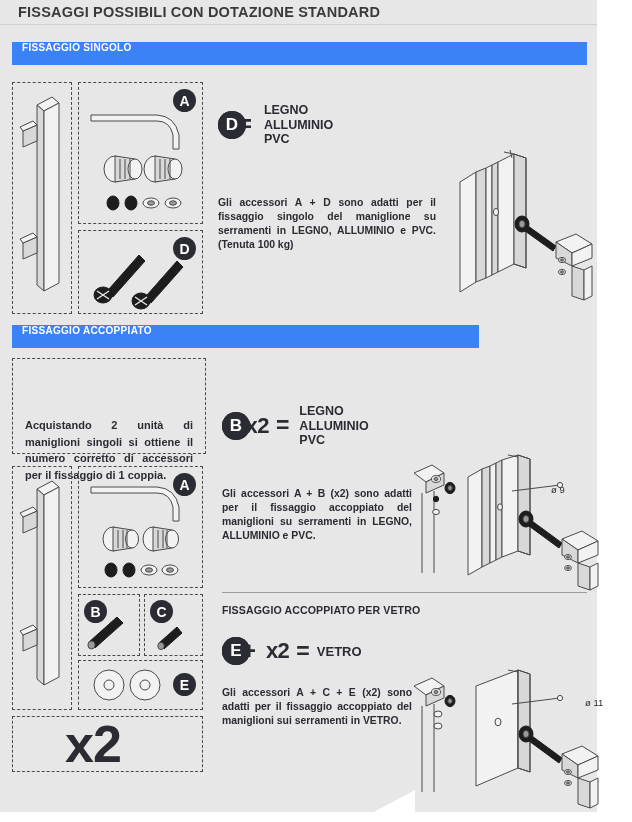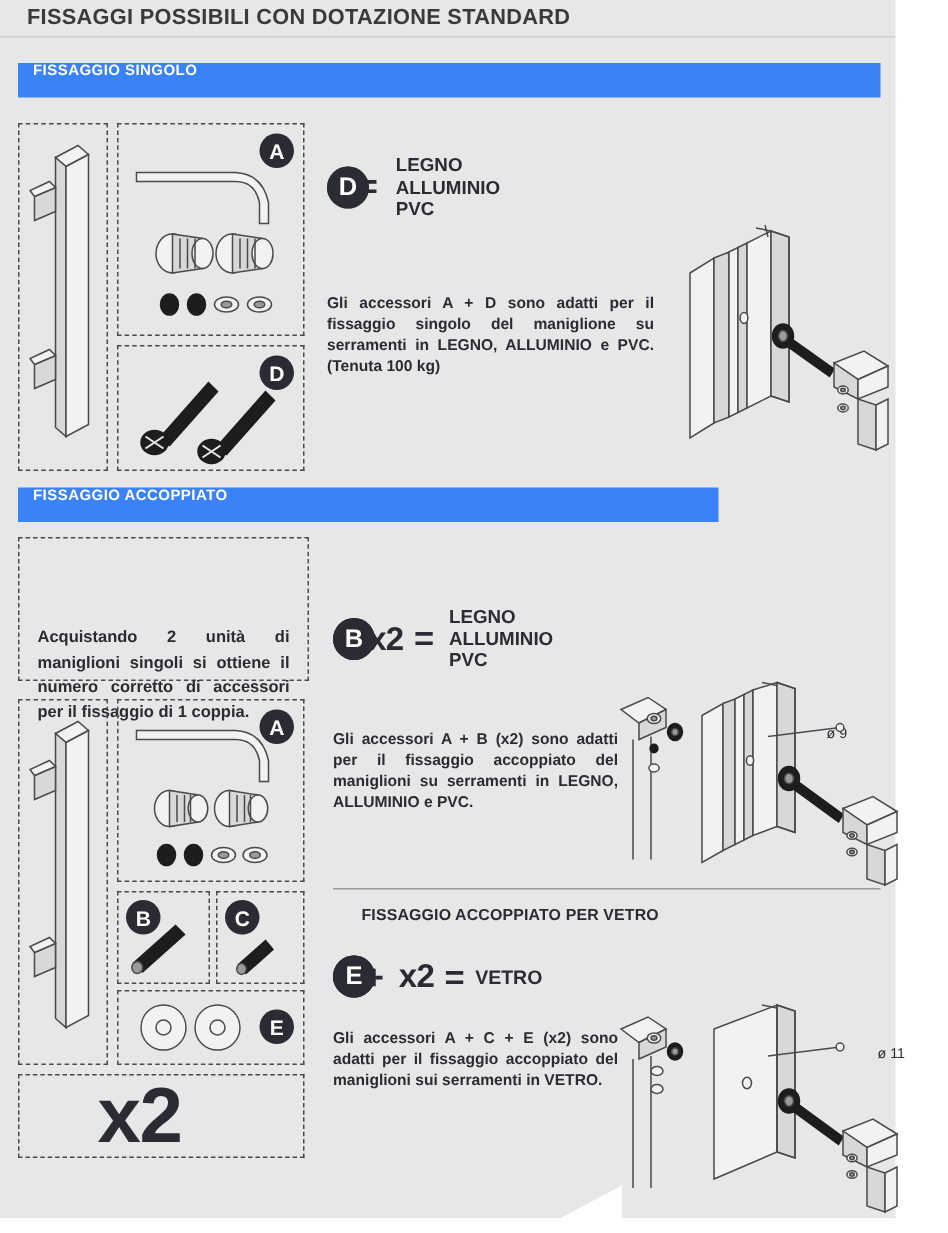--- a/index.html
+++ b/index.html
@@ -293,21 +293,21 @@
         <ellipse class="fl" cx="154" cy="102" rx="3.4" ry="2.5"></ellipse>
         <ellipse class="fl" cx="154" cy="113" rx="3.4" ry="2.5"></ellipse>
         <ellipse class="fd" cx="154" cy="102" rx="1.5" ry="1.1"></ellipse>
         <ellipse class="fd" cx="154" cy="113" rx="1.5" ry="1.1"></ellipse>
       </g>
     </svg>
   </div>
 
   <div class="sep" style="left:222px;top:592px;width:365px;"></div>
 
-  <div class="subhead" style="left:222px;top:604px;margin-left:19px;">FISSAGGIO ACCOPPIATO PER VETRO</div>
+  <div class="subhead" style="left:222px;top:604px;">FISSAGGIO ACCOPPIATO PER VETRO</div>
 
   <div class="formula" style="left:222px;top:638px;">
     <span class="badge lg">A</span>
     <span class="op">+</span>
     <span class="badge lg">C</span>
     <span class="op">+</span>
     <span class="badge lg">E</span>
     <span class="x2" style="margin-left:3px;">x2</span>
     <span class="op">=</span>
     <span class="mat-inline">VETRO</span>

